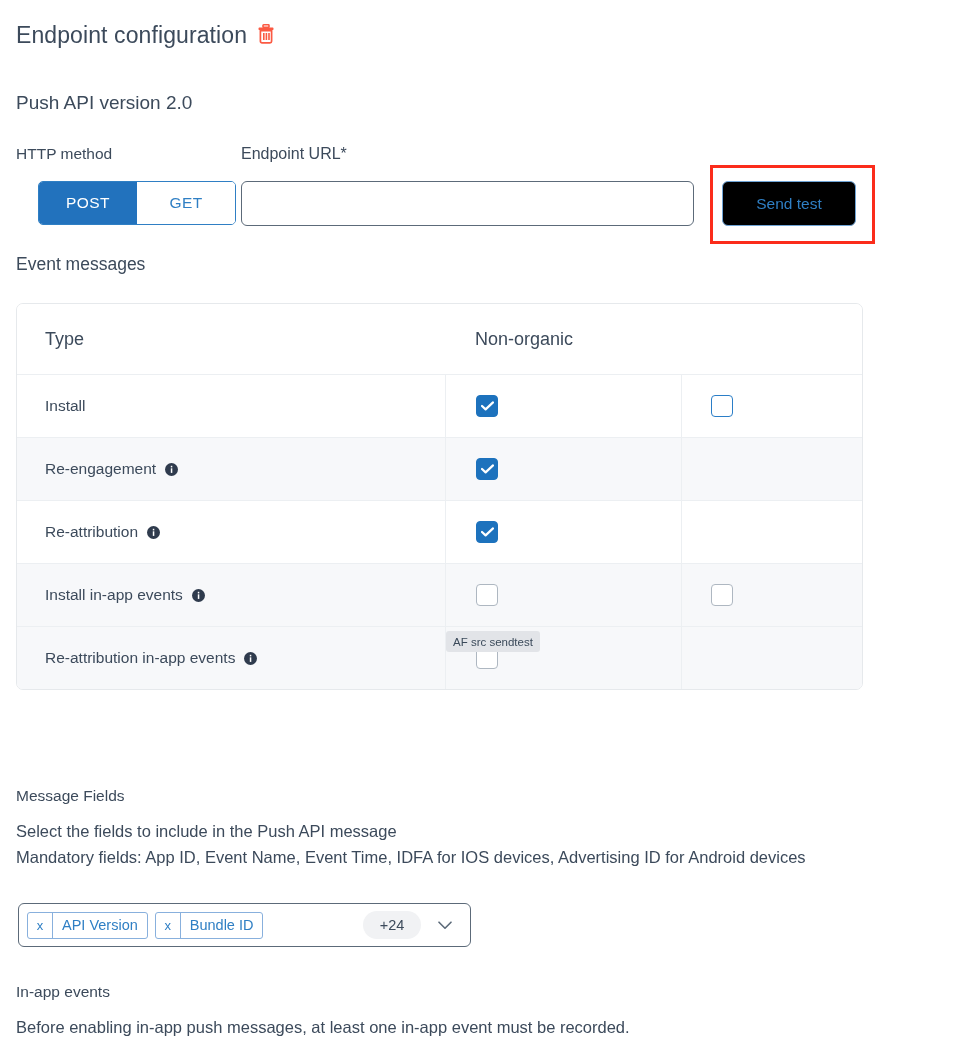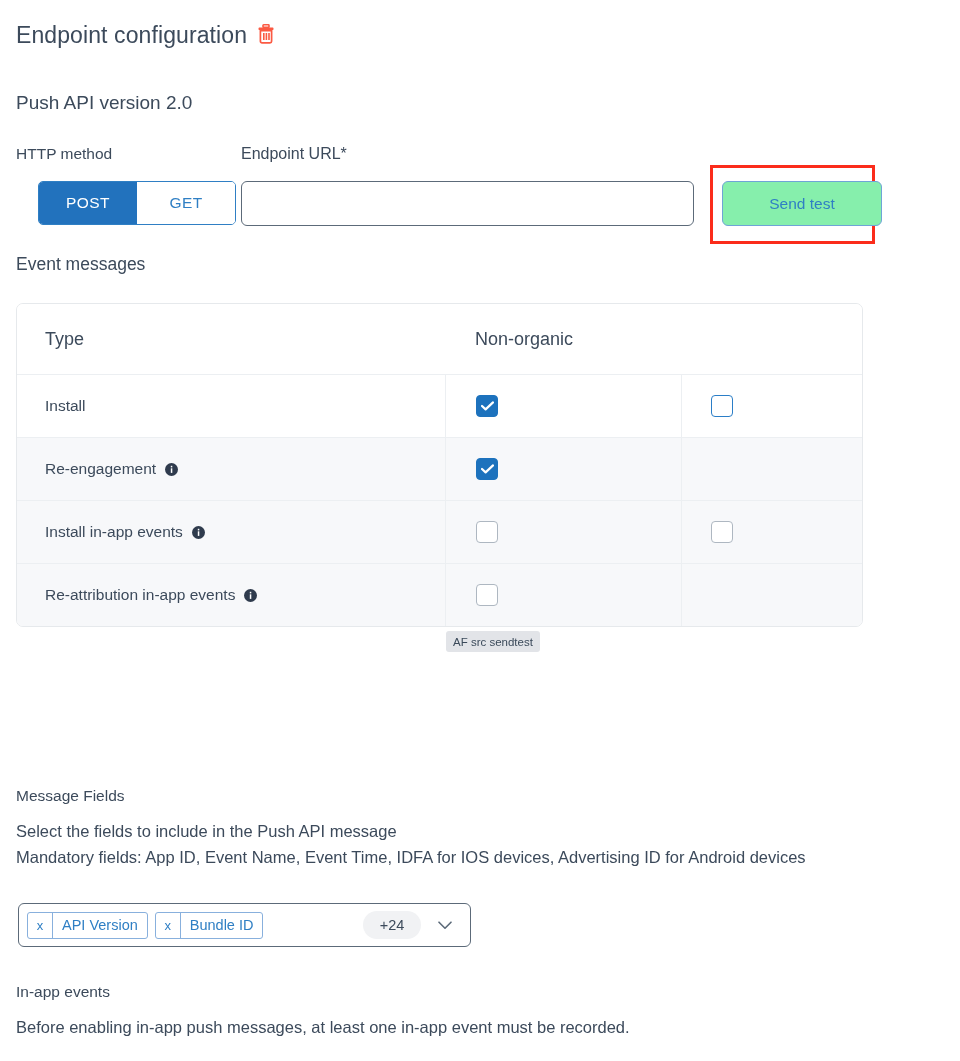--- a/index.html
+++ b/index.html
@@ -56,23 +56,23 @@
     color: #3b4a5a; font-family: inherit; outline: none;
   }
 
   .sendtest-highlight {
     position: absolute; left: 710px; top: 165px;
     width: 165px; height: 79px;
     border: 3px solid #fb2c1b; background: #ffffff;
   }
   .sendtest-btn {
     position: absolute; left: 722px; top: 181px;
-    width: 160px; height: 45px;
+    width: 134px; height: 45px;
     border: 1px solid #6fa4d6; border-radius: 6px;
-    background: #86efac; color: #2f7fc4; font-size: 15.5px;
+    background: #000000; color: #2f7fc4; font-size: 15.5px;
     cursor: pointer; font-family: inherit;
   }
 
   
   .section-label-events { position: absolute; left: 16px; top: 254px; font-size: 17.5px; color: #3c4a5b; }
 
   .table {
     position: absolute; left: 16px; top: 303px;
     width: 847px;
     border: 1px solid #e6e9ec; border-radius: 7px;
@@ -229,20 +229,42 @@
       <div class="c-non">
         <span class="cb checked">
           <svg class="tick" viewBox="0 0 13 10" aria-hidden="true">
               <path d="M1 5 L4.6 8.4 L12 1.4" fill="none" stroke="#ffffff" stroke-width="2.2" stroke-linecap="round" stroke-linejoin="round"></path>
             </svg>
         </span>
       </div>
       <div class="c-org"></div>
     </div>
 
+    <div class="trow body">
+      <div class="c-type">
+          <span class="td-label">
+            <span>Re-attribution</span>
+            <span class="info-icon">
+              <svg width="13" height="13" viewBox="0 0 13 13" aria-hidden="true">
+                <circle cx="6.5" cy="6.5" r="6.5" fill="#2f3b4d"></circle>
+                <rect x="5.8" y="5.3" width="1.5" height="4.6" fill="#ffffff"></rect>
+                <rect x="5.8" y="2.8" width="1.5" height="1.6" fill="#ffffff"></rect>
+              </svg>
+            </span>
+          </span>
+        </div>
+      <div class="c-non">
+        <span class="cb checked">
+          <svg class="tick" viewBox="0 0 13 10" aria-hidden="true">
+              <path d="M1 5 L4.6 8.4 L12 1.4" fill="none" stroke="#ffffff" stroke-width="2.2" stroke-linecap="round" stroke-linejoin="round"></path>
+            </svg>
+        </span>
+      </div>
+      <div class="c-org"></div>
+    </div>
 
     <div class="trow body alt">
       <div class="c-type">
           <span class="td-label">
             <span>Install in-app events</span>
             <span class="info-icon">
               <svg width="13" height="13" viewBox="0 0 13 13" aria-hidden="true">
                 <circle cx="6.5" cy="6.5" r="6.5" fill="#2f3b4d"></circle>
                 <rect x="5.8" y="5.3" width="1.5" height="4.6" fill="#ffffff"></rect>
                 <rect x="5.8" y="2.8" width="1.5" height="1.6" fill="#ffffff"></rect>

